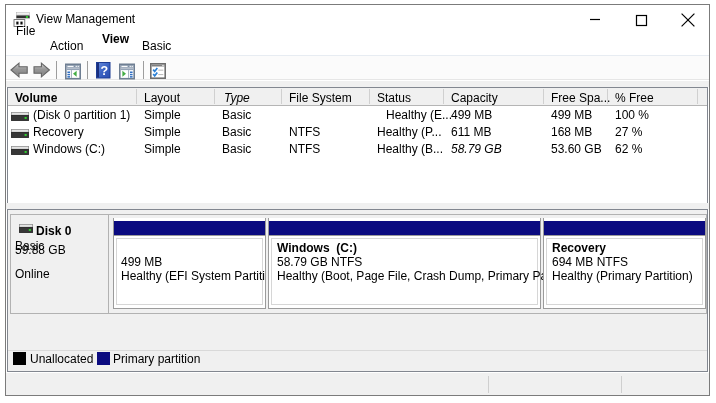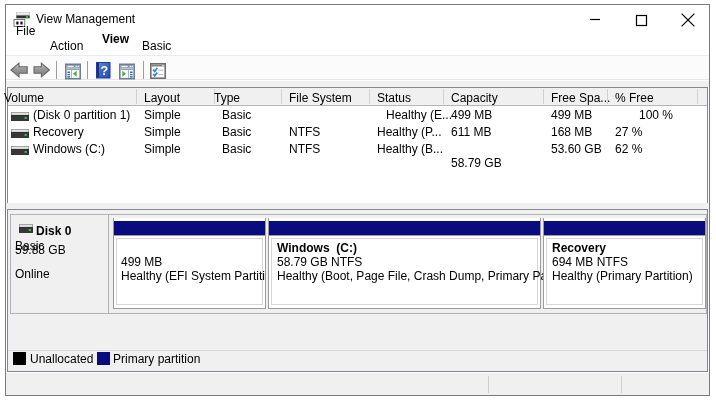--- a/index.html
+++ b/index.html
@@ -119,23 +119,23 @@
 
 <div class="abs" style="left:136px; top:89px; width:1px; height:15px; background:#d0d0d0;"></div>
 <div class="abs" style="left:214px; top:89px; width:1px; height:15px; background:#d0d0d0;"></div>
 <div class="abs" style="left:281px; top:89px; width:1px; height:15px; background:#d0d0d0;"></div>
 <div class="abs" style="left:369px; top:89px; width:1px; height:15px; background:#d0d0d0;"></div>
 <div class="abs" style="left:443px; top:89px; width:1px; height:15px; background:#d0d0d0;"></div>
 <div class="abs" style="left:543px; top:89px; width:1px; height:15px; background:#d0d0d0;"></div>
 <div class="abs" style="left:607px; top:89px; width:1px; height:15px; background:#d0d0d0;"></div>
 <div class="abs" style="left:697px; top:89px; width:1px; height:15px; background:#d0d0d0;"></div>
 
-<div class="t" style="left:4px;  top:91px;">Volume</div>
+<div class="t" style="left:15px;  top:91px;font-weight:bold;">Volume</div>
 <div class="t" style="left:144px; top:91px;">Layout</div>
-<div class="t" style="left:214px; top:91px;">Type</div>
+<div class="t" style="left:224px; top:91px;font-style:italic;">Type</div>
 <div class="t" style="left:289px; top:91px;">File System</div>
 <div class="t" style="left:377px; top:91px;">Status</div>
 <div class="t" style="left:451px; top:91px;">Capacity</div>
 <div class="t" style="left:551px; top:91px;">Free Spa...</div>
 <div class="t" style="left:615px; top:91px;">% Free</div>
 
 <svg class="abs" style="left:11px; top:112px;" width="18" height="9" viewBox="0 0 18 9">
   <defs>
       <linearGradient id="dsk" x1="0" y1="0" x2="0" y2="1">
     <stop offset="0" stop-color="#f4f4f4"></stop>
@@ -145,21 +145,21 @@
   <rect x="0.4" y="0.4" width="17.2" height="3.2" fill="url(#dsk)" stroke="#909090" stroke-width="0.8"></rect>
   <rect x="0.4" y="3.6" width="17.2" height="4.9" fill="#373737" stroke="#1e1e1e" stroke-width="0.8"></rect>
   <rect x="13.6" y="5" width="2.1" height="1.9" fill="#2fd42f"></rect>
 </svg>
 <div class="t" style="left:33px; top:108px;">(Disk 0 partition 1)</div>
 <div class="t" style="left:144px; top:108px;">Simple</div>
 <div class="t" style="left:222px; top:108px;">Basic</div>
 <div class="t" style="left:386px; top:108px;">Healthy (E...</div>
 <div class="t" style="left:451px; top:108px;">499 MB</div>
 <div class="t" style="left:551px; top:108px;">499 MB</div>
-<div class="t" style="left:615px; top:108px;margin-left:24px;">100 %</div>
+<div class="t" style="left:615px; top:108px;">100 %</div>
 
 <svg class="abs" style="left:11px; top:129px;" width="18" height="9" viewBox="0 0 18 9">
   <rect x="0.4" y="0.4" width="17.2" height="3.2" fill="url(#dsk)" stroke="#909090" stroke-width="0.8"></rect>
   <rect x="0.4" y="3.6" width="17.2" height="4.9" fill="#373737" stroke="#1e1e1e" stroke-width="0.8"></rect>
   <rect x="13.6" y="5" width="2.1" height="1.9" fill="#2fd42f"></rect>
 </svg>
 <div class="t" style="left:33px; top:125px;">Recovery</div>
 <div class="t" style="left:144px; top:125px;">Simple</div>
 <div class="t" style="left:222px; top:125px;">Basic</div>
 <div class="t" style="left:289px; top:125px;">NTFS</div>
@@ -171,21 +171,21 @@
 <svg class="abs" style="left:11px; top:146px;" width="18" height="9" viewBox="0 0 18 9">
   <rect x="0.4" y="0.4" width="17.2" height="3.2" fill="url(#dsk)" stroke="#909090" stroke-width="0.8"></rect>
   <rect x="0.4" y="3.6" width="17.2" height="4.9" fill="#373737" stroke="#1e1e1e" stroke-width="0.8"></rect>
   <rect x="13.6" y="5" width="2.1" height="1.9" fill="#2fd42f"></rect>
 </svg>
 <div class="t" style="left:33px; top:142px;">Windows (C:)</div>
 <div class="t" style="left:144px; top:142px;">Simple</div>
 <div class="t" style="left:222px; top:142px;">Basic</div>
 <div class="t" style="left:289px; top:142px;">NTFS</div>
 <div class="t" style="left:377px; top:142px;">Healthy (B...</div>
-<div class="t" style="left:451px; top:156px;">58.79 GB</div>
+<div class="t" style="left:451px; top:142px;font-style:italic;">58.79 GB</div>
 <div class="t" style="left:551px; top:142px;">53.60 GB</div>
 <div class="t" style="left:615px; top:142px;">62 %</div>
 
 <div class="abs" style="left:6px; top:203px; width:703px; height:6px; background:#f0f0f0;"></div>
 <div class="abs" style="left:7px; top:209px; width:701px; height:163px; border:1px solid #828790; background:#f0f0f0;"></div>
 
 <div class="abs" style="left:10px; top:214px; width:697px; height:100px; border:1px solid #b2b2b2; background:#f0f0f0;"></div>
 <div class="abs" style="left:108px; top:214px; width:1px; height:100px; background:#b2b2b2;"></div>
 
 <svg class="abs" style="left:19px; top:224px;" width="14" height="9" viewBox="0 0 14 9">

